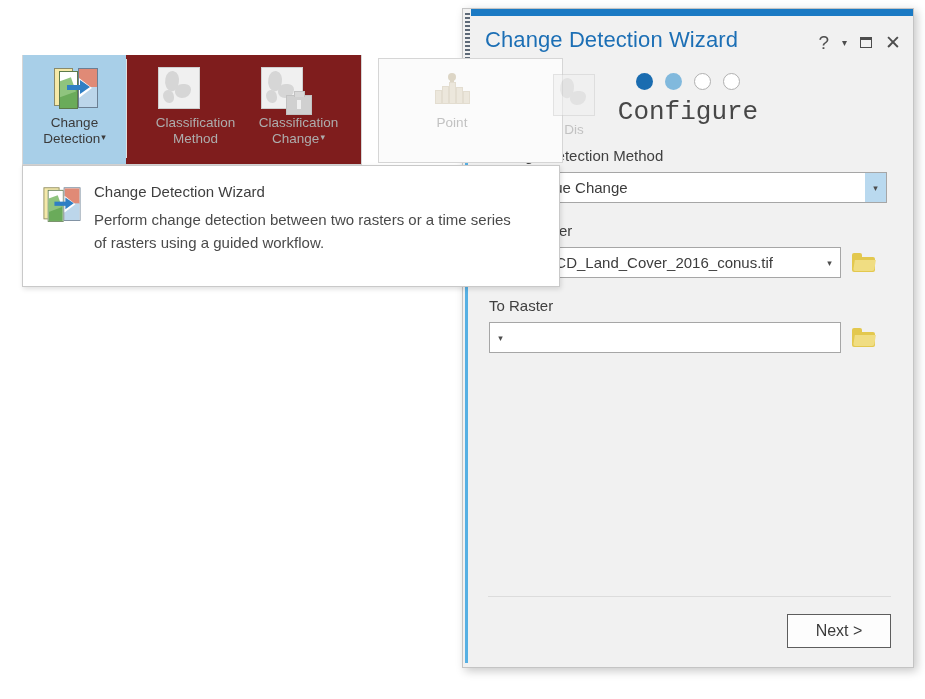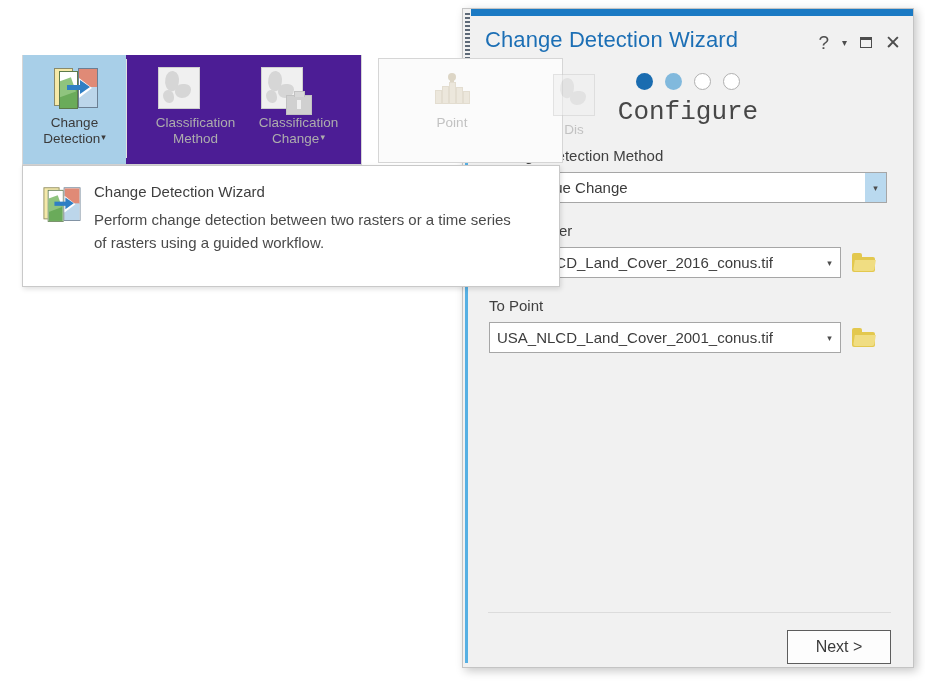--- a/index.html
+++ b/index.html
@@ -16,21 +16,21 @@
     -webkit-font-smoothing: antialiased;
   }
 
   
   #ribbon {
     position: absolute;
     left: 22px;
     top: 55px;
     width: 340px;
     height: 110px;
-    background: #4c1d95;
+    background: #7f1d1d;
     border: 1px solid #d6d6d6;
     border-top: none;
     box-sizing: border-box;
     display: flex;
     align-items: stretch;
     z-index: 30;
   }
   .ribbon-btn {
     width: 103px;
     display: flex;
@@ -344,21 +344,21 @@
     left: 2px; top: 3px; width: 21px; height: 11px;
     background: #f0dd82;
     transform: skewX(-9deg);
     border-radius: 0 0 2px 2px;
   }
 
   
   .wz-footer {
     position: absolute;
     left: 0; right: 0; bottom: 0;
-    height: 55px;
+    height: 71px;
   }
   .wz-footer .rule {
     position: absolute;
     left: 25px; right: 22px; top: 0;
     height: 1px;
     background: #dcdcdc;
   }
   .btn-next {
     position: absolute;
     right: 22px; top: 18px;
@@ -530,24 +530,23 @@
           <span class="val">USA_NLCD_Land_Cover_2016_conus.tif</span>
           <span class="arrow">▾</span>
         </div>
         <div class="browse">
           <div class="folder"></div>
         </div>
       </div>
     </div>
 
     <div class="field">
-      <div class="field-label">To Point</div>
+      <div class="field-label">To Raster</div>
       <div class="field-row">
         <div class="combo narrow">
-          <span class="val">USA_NLCD_Land_Cover_2001_conus.tif</span>
           <span class="arrow">▾</span>
         </div>
         <div class="browse">
           <div class="folder"></div>
         </div>
       </div>
     </div>
 
   </div>
 

